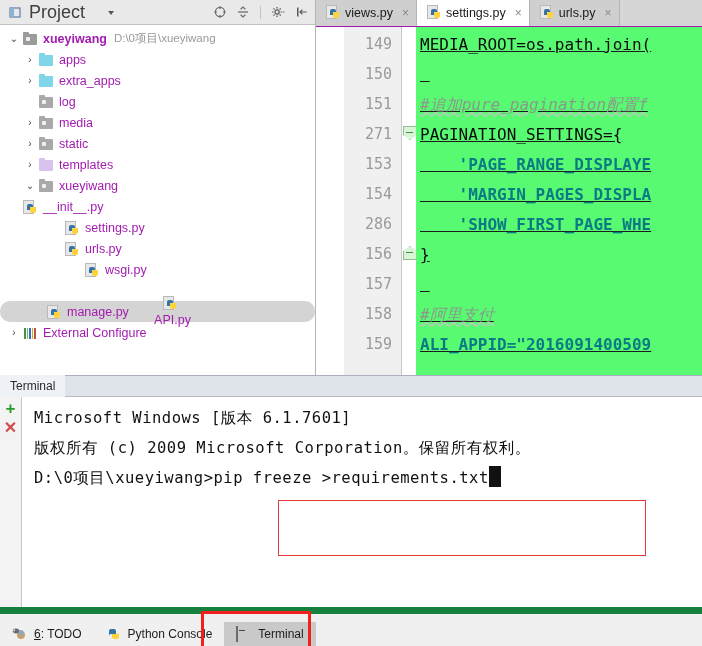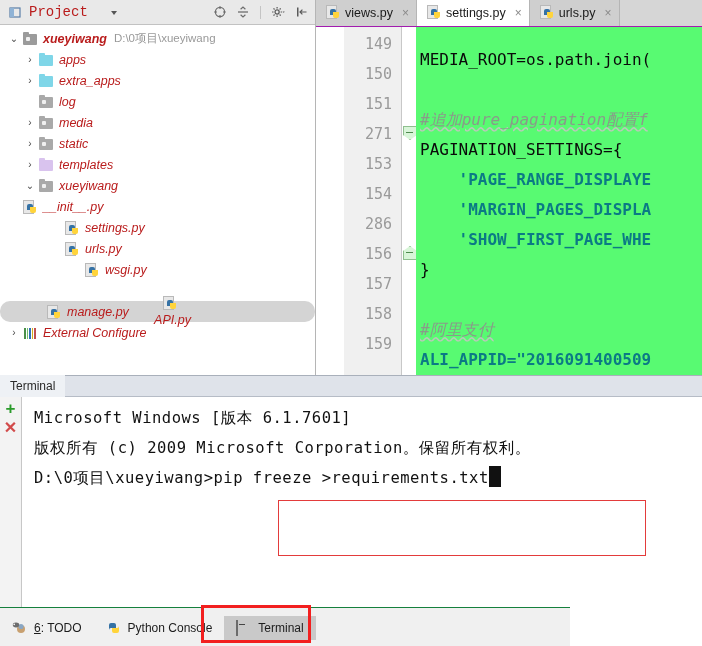--- a/index.html
+++ b/index.html
@@ -12,33 +12,33 @@
   }
   .app{position:relative;width:702px;height:646px;}
 
   
   .top{position:absolute;left:0;top:0;width:702px;height:375px;display:flex;}
 
   
   .project-panel{width:316px;height:375px;background:#ffffff;border-right:1px solid #b5b5b5;box-sizing:border-box;position:relative;}
   .project-header{height:25px;background:#e9e9e9;border-bottom:1px solid #c2c2c2;display:flex;align-items:center;box-sizing:border-box;}
   .ph-left{display:flex;align-items:center;padding-left:8px;gap:6px;flex:1;}
-  .ph-title{font-size:14px;color:#b91c1c;font-family:Liberation Mono, monospace;}
+  .ph-title{font-size:18px;color:#404040;}
   .ph-caret{font-size:8px;color:#555;margin-left:18px;transform:scaleX(1.5);}
   .ph-tools{display:flex;align-items:center;gap:8px;padding-right:6px;}
   .tool-ico{width:15px;height:15px;display:inline-flex;align-items:center;justify-content:center;color:#5a5a5a;}
   .divider-v{width:1px;height:13px;background:#c4c4c4;margin:0 2px;}
 
   .tree{padding-top:3px;font-size:12.5px;color:#000;overflow:hidden;}
   .trow{height:21px;display:flex;align-items:center;white-space:nowrap;padding-left:6px;box-sizing:border-box;}
   .trow.sel{background:#d4d4d4;border-radius:10px;}
   .arrow{width:16px;display:inline-flex;justify-content:center;align-items:center;font-size:10px;color:#4d4d4d;flex:0 0 16px;}
   .arrow.none{visibility:hidden;}
   .ficon{width:17px;height:14px;flex:0 0 17px;margin-right:4px;position:relative;display:inline-block;}
-  .tlabel{font-size:12.5px;color:#b91c1c;font-style:italic;}
+  .tlabel{font-size:12.5px;color:#a21caf;}
   .tlabel.bold{font-weight:bold;}
   .tpath{font-size:11.5px;color:#999;margin-left:7px;}
 
   
   .fold{position:absolute;left:1px;top:2px;width:14px;height:11px;border-radius:1px 1px 1px 1px;}
   .fold:before{content:"";position:absolute;left:0;top:-2px;width:6px;height:3px;border-radius:1px 1px 0 0;background:inherit;}
   .f-cyan{background:#7fd6e8;}
   .f-gray{background:#a9a9a9;}
   .f-purple{background:#d9c3ee;}
   .f-dark{background:#9b9b9b;}
@@ -63,41 +63,41 @@
 
   .codearea{position:absolute;left:0;top:27px;right:0;bottom:0;background:#ffffff;display:flex;margin-left:28px;}
   .gutter{width:58px;background:#f0f0f0;border-right:1px solid #c8c8c8;box-sizing:border-box;padding-top:2px;flex:0 0 58px;}
   .gline{height:30px;line-height:30px;text-align:right;padding-right:9px;font-family:"DejaVu Sans Mono", monospace;font-size:15px;color:#9a9a9a;}
   .foldcol{width:14px;flex:0 0 14px;background:#ffffff;position:relative;padding-top:2px;}
   .fmark{height:30px;position:relative;}
   .fmark .fm-open{position:absolute;left:1px;top:7px;width:12px;height:12px;border:1px solid #8fbf8f;background:#d8f5d8;}
   .fmark .fm-open:after{content:"";position:absolute;left:2px;top:5px;width:7px;height:1px;background:#4e8a4e;}
   .fmark .fm-open.down{clip-path:polygon(0 0,100% 0,100% 65%,50% 100%,0 65%);}
   .fmark .fm-open.up{clip-path:polygon(50% 0,100% 35%,100% 100%,0 100%,0 35%);}
-  .codelines{flex:1;background:#58fa72;padding-top:18px;overflow:hidden;position:relative;}
+  .codelines{flex:1;background:#58fa72;padding-top:3px;overflow:hidden;position:relative;text-decoration:underline;}
   .cline{height:30px;line-height:30px;white-space:pre;font-family:"DejaVu Sans Mono", monospace;font-size:16px;color:#0a0a0a;padding-left:4px;}
   .cmt{color:#8a9a8a;font-style:italic;text-decoration:underline;text-decoration-style:wavy;text-decoration-color:#b9c9b9;}
   .str{color:#0b7a85;font-weight:bold;}
 
   
   .termwrap{position:absolute;left:0;top:375px;width:702px;height:232px;background:#ffffff;}
   .term-header{height:22px;background:#dfe3ea;border-top:1px solid #a9b0bb;border-bottom:1px solid #b6bcc6;display:flex;align-items:center;box-sizing:border-box;}
   .term-header-tab{padding:0 10px;font-size:12px;color:#2b2b2b;height:22px;display:flex;align-items:center;background:#eef1f5;}
   .term-body{position:absolute;left:0;top:22px;right:0;bottom:0;display:flex;background:#ffffff;}
   .term-side{width:22px;flex:0 0 22px;background:#f3f3f3;border-right:1px solid #c7c7c7;box-sizing:border-box;padding-top:4px;display:flex;flex-direction:column;align-items:center;gap:3px;}
   .tbtn{font-size:17px;line-height:16px;font-weight:bold;}
   .tbtn.plus{color:#2a9b2a;}
   .tbtn.close{color:#d24b4b;font-size:16px;}
   .term-out{flex:1;position:relative;padding:6px 0 0 12px;box-sizing:border-box;overflow:hidden;}
   .tline{font-family:"DejaVu Sans Mono", monospace;font-size:15.5px;line-height:30px;color:#111;white-space:pre;letter-spacing:.5px;}
   .cursor{display:inline-block;width:12px;height:21px;background:#111;vertical-align:-4px;}
   .redbox1{position:absolute;left:256px;top:103px;width:368px;height:56px;border:1.5px solid #e33b3b;box-sizing:border-box;pointer-events:none;}
 
   
-  .statusbar{position:absolute;left:0;top:607px;width:570px;height:39px;background:#f0f0f0;border-top:1px solid #15803d;box-sizing:border-box;}
+  .statusbar{position:absolute;left:0;top:607px;width:702px;height:39px;background:#f0f0f0;border-top:7px solid #15803d;box-sizing:border-box;}
   .sb-row{position:absolute;left:0;top:8px;height:24px;display:flex;align-items:center;gap:0px;}
   .sb-item{display:flex;align-items:center;gap:6px;padding:0 12px;height:24px;font-size:12px;color:#1c1c1c;}
   .sb-item.active{background:#c9c9c9;}
   .sb-ico{width:16px;height:15px;position:relative;flex:0 0 16px;}
   .u{text-decoration:underline;}
   .sb-bottom{position:absolute;left:0;top:36px;width:702px;height:10px;overflow:hidden;font-size:11.5px;color:#2b2b2b;white-space:nowrap;}
   .sb-bottom .bi{display:inline-flex;align-items:center;gap:5px;margin-right:22px;}
   .redbox2{position:absolute;left:201px;top:-3px;width:110px;height:38px;border:3px solid #f21f1f;box-sizing:border-box;pointer-events:none;}
   .ico-term-sq{width:14px;height:12px;border:1px solid #6b6b6b;background:#e7e7e7;position:relative;}
   .ico-term-sq:after{content:"";position:absolute;left:2px;top:3px;width:6px;height:1px;background:#444;}

